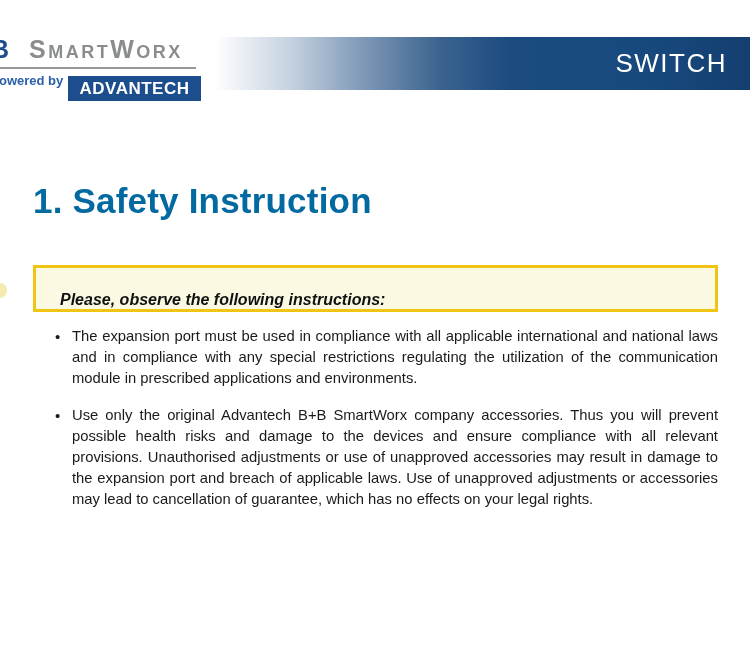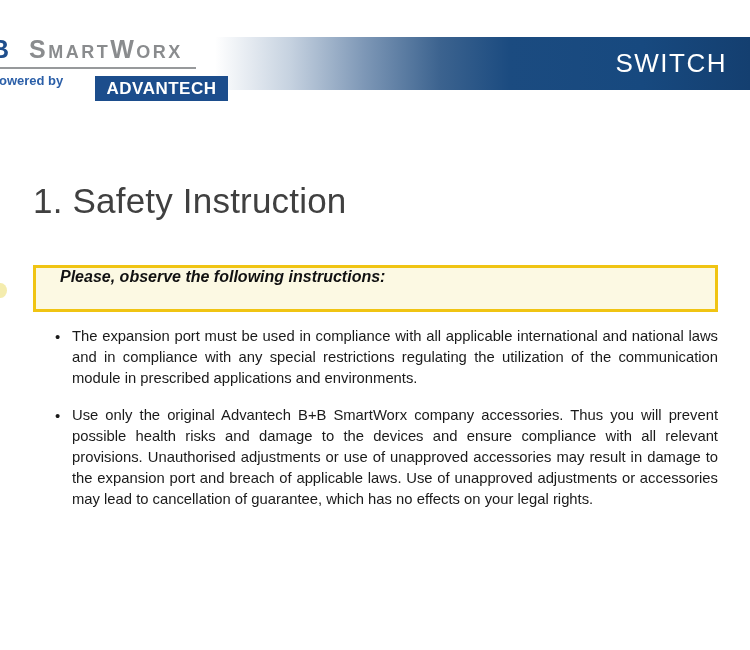--- a/index.html
+++ b/index.html
@@ -62,49 +62,48 @@
   }
   .advantech-box {
     position: absolute; left: 77px; top: 38px;
     width: 133px; height: 25px;
     background: #1c4d8c;
     color: #ffffff;
     display: flex; align-items: center; justify-content: center;
     font-weight: bold;
     font-size: 17px;
     letter-spacing: 0.5px;
-    margin-left: 27px;
   }
 
   
   .page-heading {
     position: absolute;
     left: 33px; top: 181px;
     font-size: 35px;
-    font-weight: normal;
-    color: #404040;
+    font-weight: bold;
+    color: #0369a1;
     letter-spacing: 0.2px;
   }
 
   .warning-sliver {
     position: absolute;
     left: -6px; top: 283px;
     width: 13px; height: 15px;
     border-radius: 50%;
     background: #f2e9a0;
     opacity: 0.85;
   }
 
   .notice-box {
     position: absolute;
     left: 33px; top: 265px;
     width: 685px; height: 47px;
     background: #fcf9e3;
     border: 3px solid #f0c413;
-    display: flex; align-items: flex-start;
+    display: flex; align-items: flex-end;
     padding-left: 24px;
   }
   .notice-text {
     font-size: 16px;
     font-weight: bold;
     font-style: italic;
     color: #111111;
   }
 
   .bullet-list {

